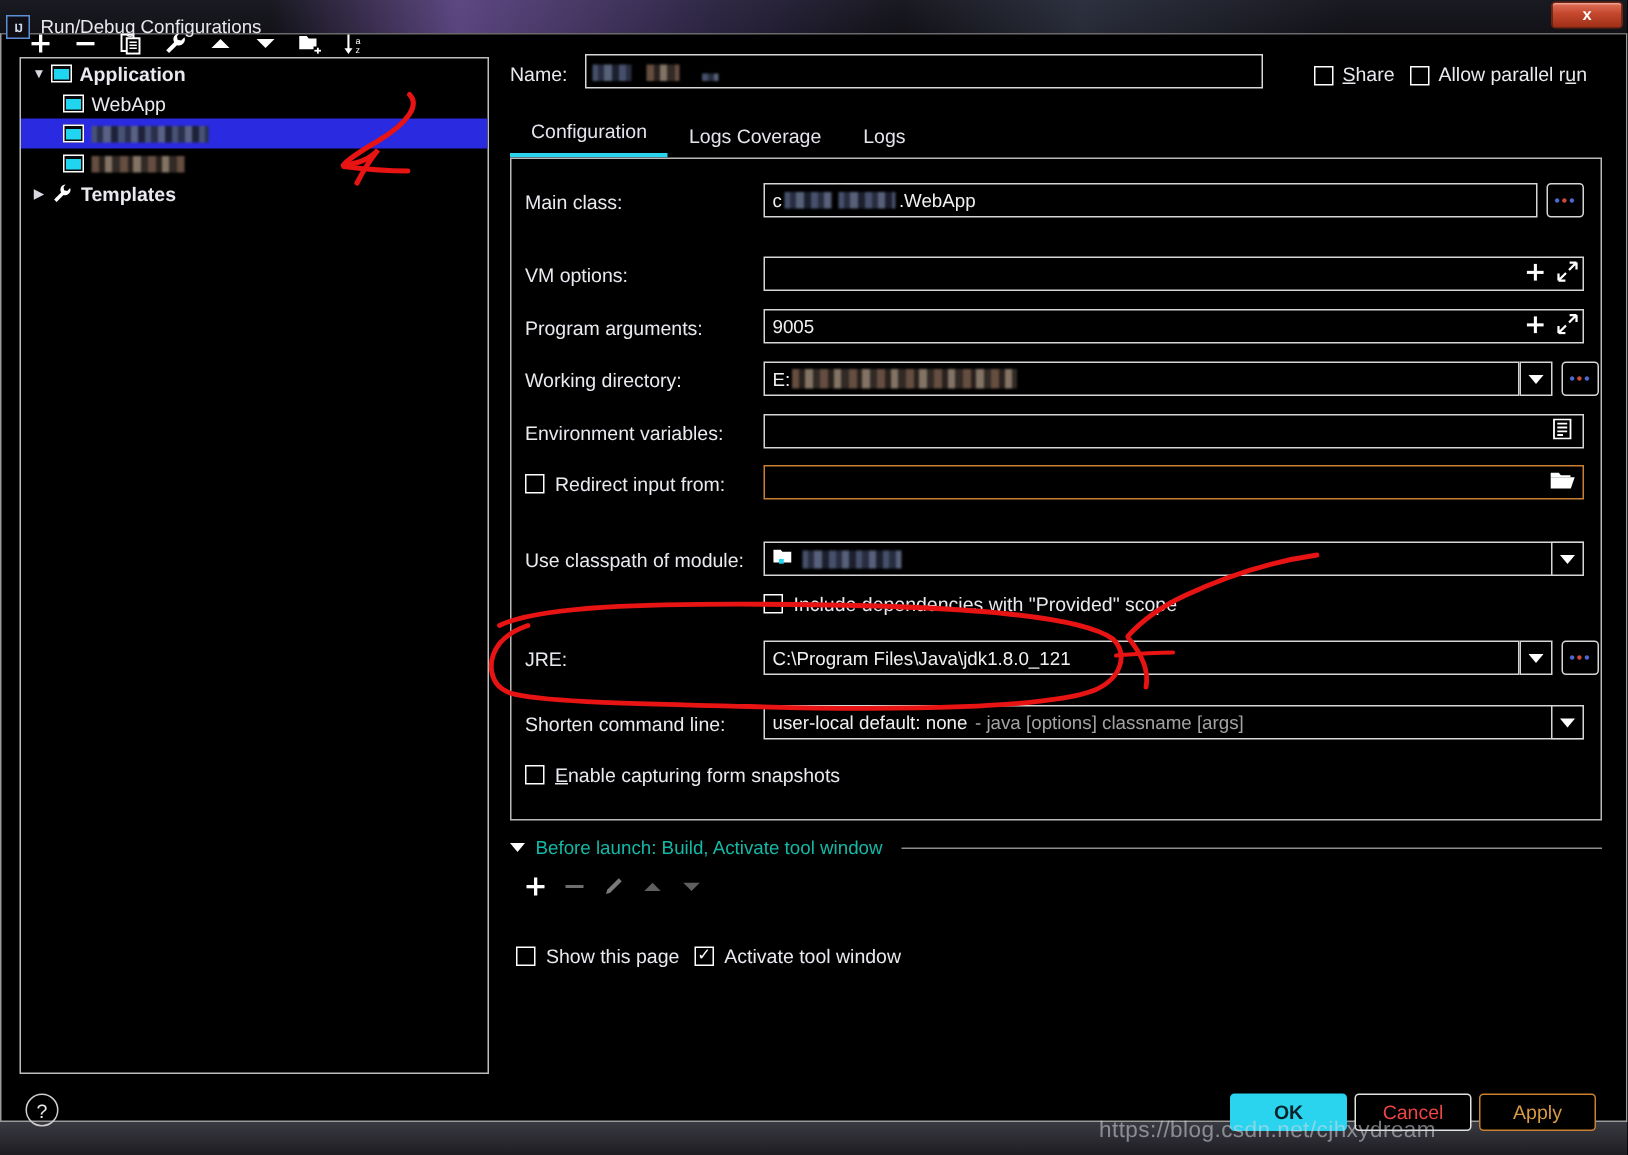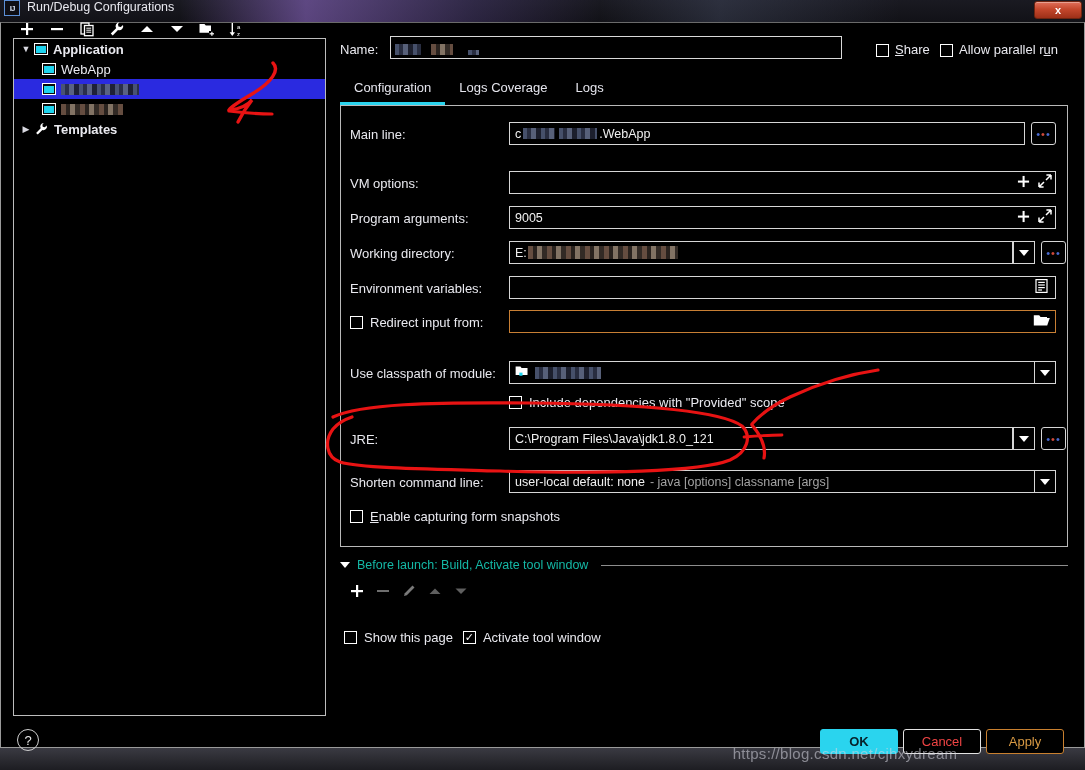--- a/index.html
+++ b/index.html
@@ -14,21 +14,21 @@
     position: relative;
     width: 1085px; height: 770px;
     background: #000;
   }
 
   
   .titlebar {
     position: absolute; left: 0; top: 0;
     width: 1085px; height: 36px;
     background: linear-gradient(to bottom, #1a1a22 0%, #0c0c10 100%);
-    display: flex; align-items: flex-start;
+    display: flex; align-items: center;
   }
   .titlebar-glow {
     position: absolute; left: 180px; top: 0; width: 420px; height: 22px;
     background: linear-gradient(to right, rgba(120,90,180,0.0), rgba(150,110,210,0.55) 30%, rgba(90,70,140,0.35) 70%, rgba(40,40,60,0.0));
     pointer-events: none;
   }
   .titlebar-glow2 {
     position: absolute; left: 600px; top: 0; width: 300px; height: 22px;
     background: linear-gradient(to right, rgba(70,80,110,0.0), rgba(90,100,130,0.30) 40%, rgba(40,45,60,0.0));
     pointer-events: none;
@@ -150,21 +150,21 @@
     flex: 0 0 auto;
   }
   .cbox.checked::after {
     content: "✓"; color: #ffffff; font-size: 11px; line-height: 11px;
   }
   .uline { text-decoration: underline; }
 
   
   .tabs {
     position: absolute; left: 340px; top: 76px;
-    display: flex; gap: 0px;
+    display: flex; align-items: flex-end; gap: 0px;
   }
   .tab {
     padding: 4px 14px 7px 14px;
     color: #e4e4ec; font-size: 13px;
   }
   .tab.active { border-bottom: 3px solid #2ad4ee; }
 
   .panel-box {
     position: absolute; left: 340px; top: 105px;
     width: 728px; height: 442px;
@@ -386,21 +386,21 @@
   </div>
 
   <div class="tabs">
     <div class="tab active">Configuration</div>
     <div class="tab">Logs Coverage</div>
     <div class="tab">Logs</div>
   </div>
 
   <div class="panel-box">
 
-    <div class="flabel" style="left:9px; top:21px;">Main line:</div>
+    <div class="flabel" style="left:9px; top:21px;">Main class:</div>
     <div class="finput" style="left:168px; top:16px; width:516px;">
       <span>c</span>
         <span class="redact" style="width:32px;margin:0 2px"></span>
         <span class="redact" style="width:38px;margin:0 2px"></span>
         <span>.WebApp</span>
     </div>
     <div class="fbtn rounded" style="left:690px; top:16px;">
       <span class="dots"><i class="dot-blue">•</i><i class="dot-red">•</i><i class="dot-blue">•</i></span>
     </div>
 

